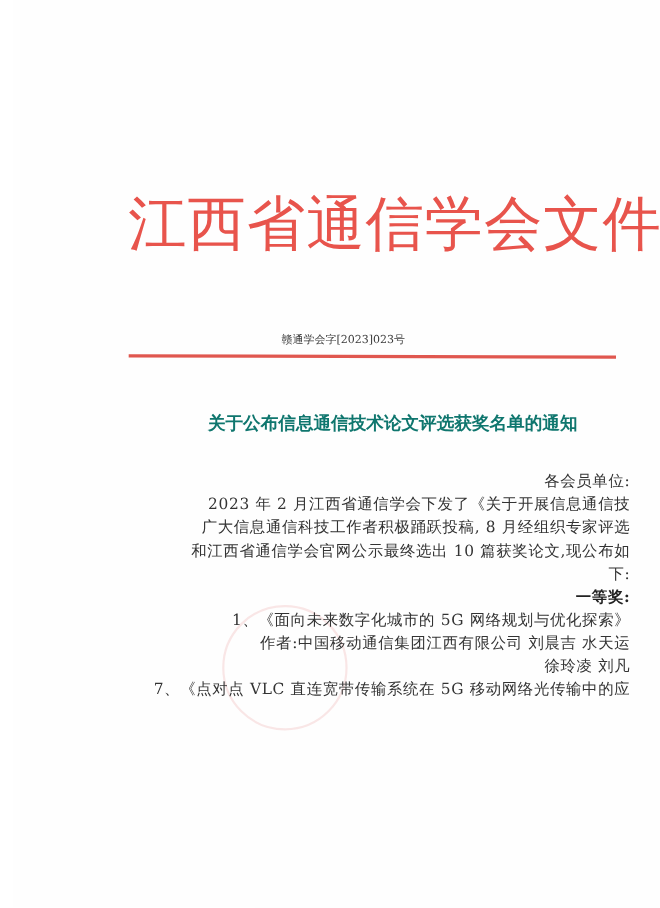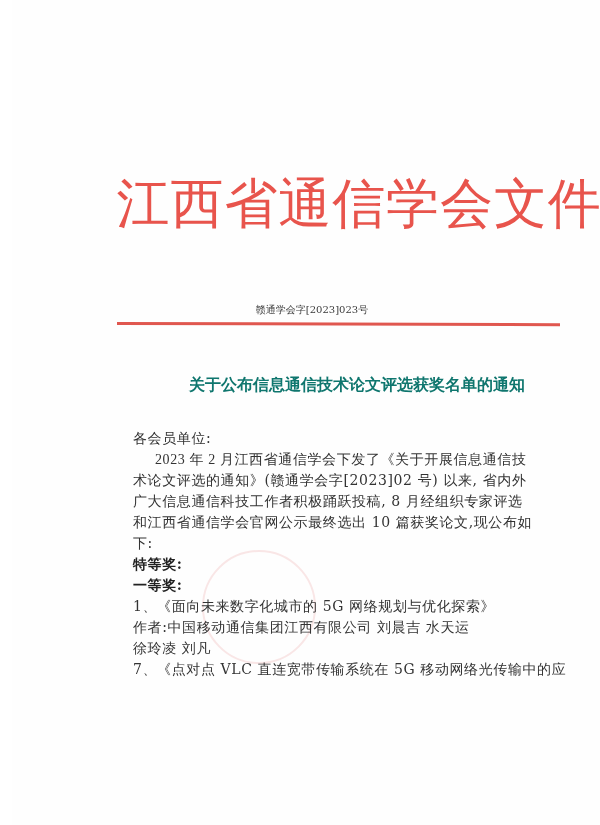--- a/index.html
+++ b/index.html
@@ -69,27 +69,28 @@
       padding-left: 45px;
     }
     .body {
       position: absolute;
       left: 121px;
       top: 428px;
       width: 440px;
       font-size: 14px;
       line-height: 21px;
       color: #333;
+      text-align: right;
     }
     .line {
       white-space: nowrap;
       height: 21px;
       letter-spacing: 0.6px;
     }
-    .indent { padding-left: 22px; font-family: Liberation Serif, serif; }
+    .indent { padding-left: 22px; }
     .bold { font-weight: bold; color: #222; }
     .author { padding-left: 4px; }
     .seal {
       position: absolute;
       left: 190px;
       top: 550px;
       width: 110px;
       height: 110px;
       border-radius: 50%;
       border: 2px solid rgba(230, 120, 120, 0.18);
@@ -108,26 +109,24 @@
   <div class="red-rule"></div>
 
   <div class="notice-title">关于公布信息通信技术论文评选获奖名单的通知</div>
 
   <div class="seal"></div>
 
   <div class="body">
     <div class="line">各会员单位:</div>
 
     <div class="line indent">2023 年 2 月江西省通信学会下发了《关于开展信息通信技</div>
-    <div class="line">术论文评选的通知》(赣通学会字[2023]02 号) 以来, 省内外</div>
     <div class="line">广大信息通信科技工作者积极踊跃投稿, 8 月经组织专家评选</div>
     <div class="line">和江西省通信学会官网公示最终选出 10 篇获奖论文,现公布如</div>
     <div class="line">下:</div>
 
-    <div class="line bold">特等奖:</div>
 
     <div class="line bold">一等奖:</div>
     <div class="line">1、《面向未来数字化城市的 5G 网络规划与优化探索》</div>
     <div class="line">作者:中国移动通信集团江西有限公司 刘晨吉 水天运</div>
     <div class="line">徐玲凌 刘凡</div>
     <div class="line">7、《点对点 VLC 直连宽带传输系统在 5G 移动网络光传输中的应</div>
   </div>
 
 </div>
 

